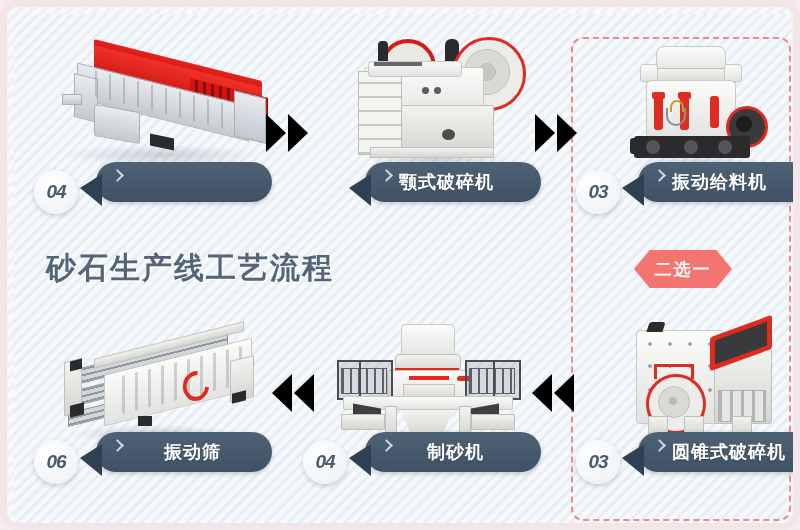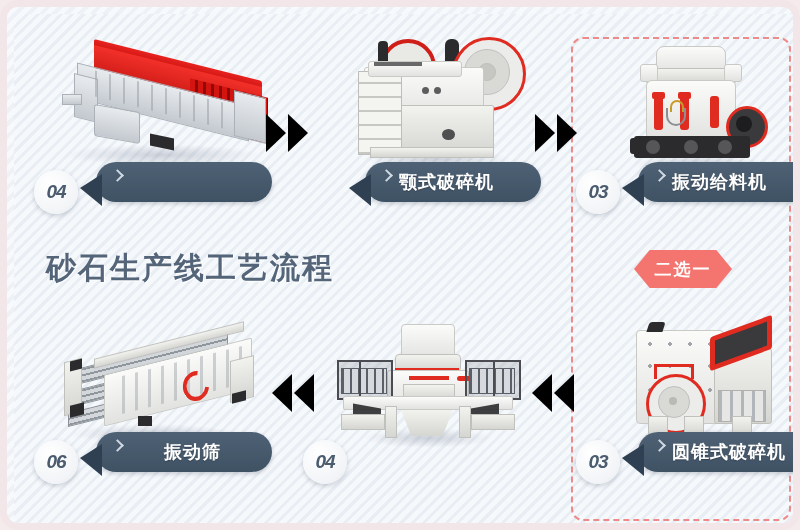--- a/index.html
+++ b/index.html
@@ -386,20 +386,24 @@
     <div class="node" style="left:562px;top:418px;">
       <div class="numbubble" style="left:0px;top:8px;">03</div>
       <div class="label" style="margin-left:62px;width:196px;">
         <span class="chev"></span>
         <span class="txt">圆锥式破碎机</span>
       </div>
     </div>
 
     <div class="node" style="left:289px;top:418px;">
       <div class="numbubble" style="left:0px;top:8px;">04</div>
+      <div class="label" style="margin-left:62px;width:176px;">
+        <span class="chev"></span>
+        <span class="txt" style="margin-left:28px;">制砂机</span>
+      </div>
     </div>
 
     <div class="node" style="left:20px;top:418px;">
       <div class="numbubble" style="left:0px;top:8px;">06</div>
       <div class="label" style="margin-left:62px;width:176px;">
         <span class="chev"></span>
         <span class="txt" style="margin-left:34px;">振动筛</span>
       </div>
     </div>
 

